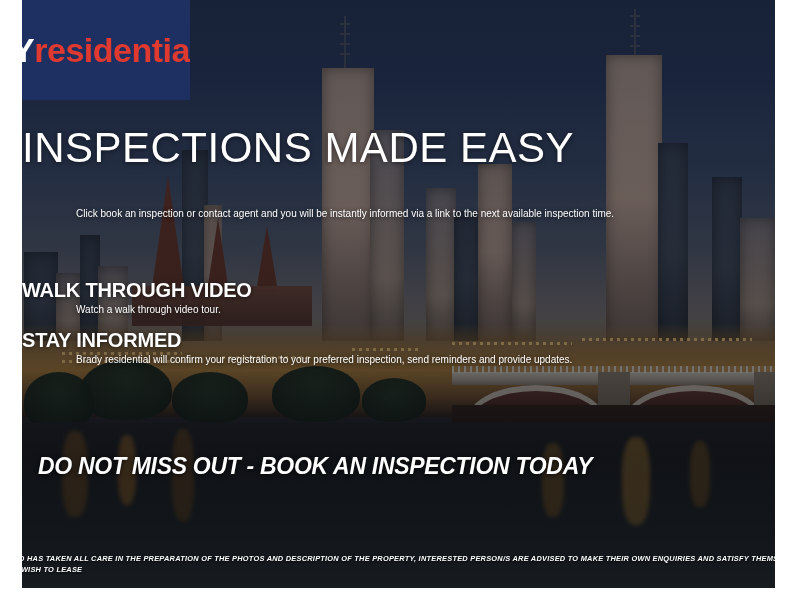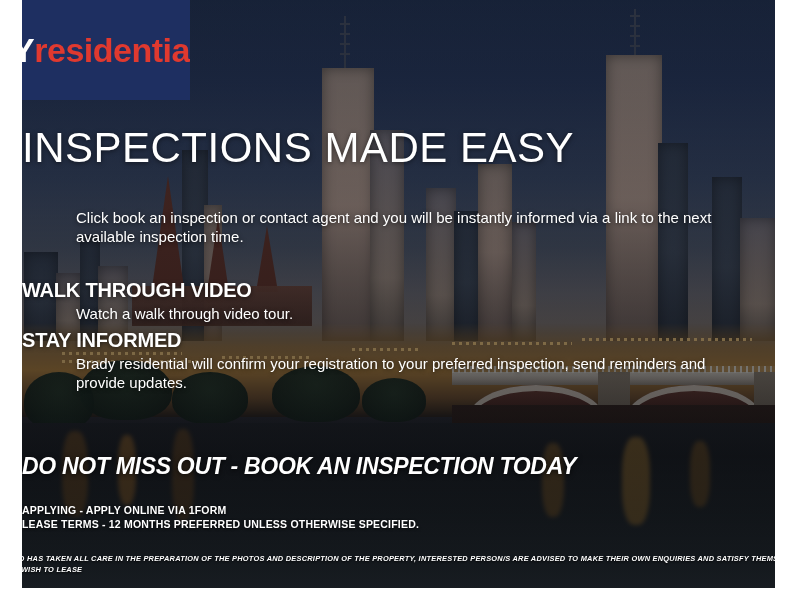--- a/index.html
+++ b/index.html
@@ -221,21 +221,21 @@
 
   .block { position: absolute; left: 0; right: 0; }
   .block-head {
     font-size: 20px;
     font-weight: 700;
     letter-spacing: -0.2px;
     text-shadow: 0 1px 4px rgba(0,0,0,0.6);
     margin: 0 0 2px 0;
   }
   .block-body {
-    font-size: 15px;
+    font-size: 10px;
     font-weight: 400;
     line-height: 1.28;
     padding: 0 54px;
     text-shadow: 0 1px 4px rgba(0,0,0,0.65);
   }
 
   #block-book     { top: 208px; }
   #block-walk     { top: 279px; }
   #block-informed { top: 329px; }
 
@@ -245,21 +245,21 @@
     top: 410px;
     font-size: 9.5px;
     font-style: italic;
     font-weight: 600;
     letter-spacing: 0.1px;
     text-shadow: 0 1px 3px rgba(0,0,0,0.8);
   }
 
   .cta {
     position: absolute;
-    left: 0; right: 0;
+    left: 16px; right: 0;
     top: 453px;
     font-size: 23px;
     font-style: italic;
     font-weight: 700;
     letter-spacing: -0.3px;
     text-shadow: 0 1px 5px rgba(0,0,0,0.75);
   }
 
   .applying {
     position: absolute;
@@ -390,24 +390,20 @@
       </div>
 
       <div class="block" id="block-walk">
         <div class="block-head">WALK THROUGH VIDEO</div>
         <div class="block-body">Watch a walk through video tour.</div>
       </div>
 
 
       <div class="cta">DO NOT MISS OUT -  BOOK AN INSPECTION TODAY</div>
 
-      <div class="applying">
-        <div>APPLYING - APPLY  ONLINE VIA 1FORM</div>
-        <div>LEASE TERMS - 12 MONTHS PREFERRED UNLESS OTHERWISE SPECIFIED.</div>
-      </div>
 
       <div class="disclaimer">
         <span>TY LTD HAS TAKEN ALL CARE IN THE PREPARATION  OF THE PHOTOS AND DESCRIPTION  OF THE PROPERTY,  INTERESTED  PERSON/S ARE ADVISED  TO MAKE  THEIR  OWN ENQUIRIES  AND SATISFY THEMSELVES  IN ALL RESP</span>
         <span class="line2">THEY WISH  TO LEASE</span>
       </div>
 
     </div>
   </div>
 </div>
 

